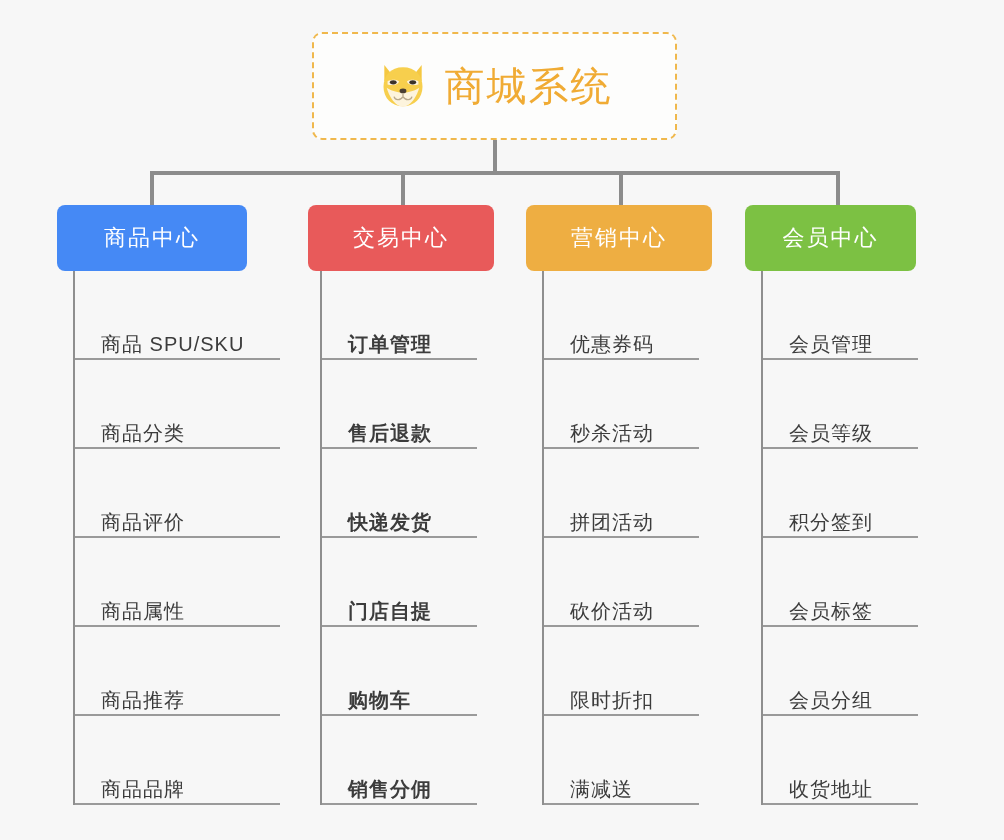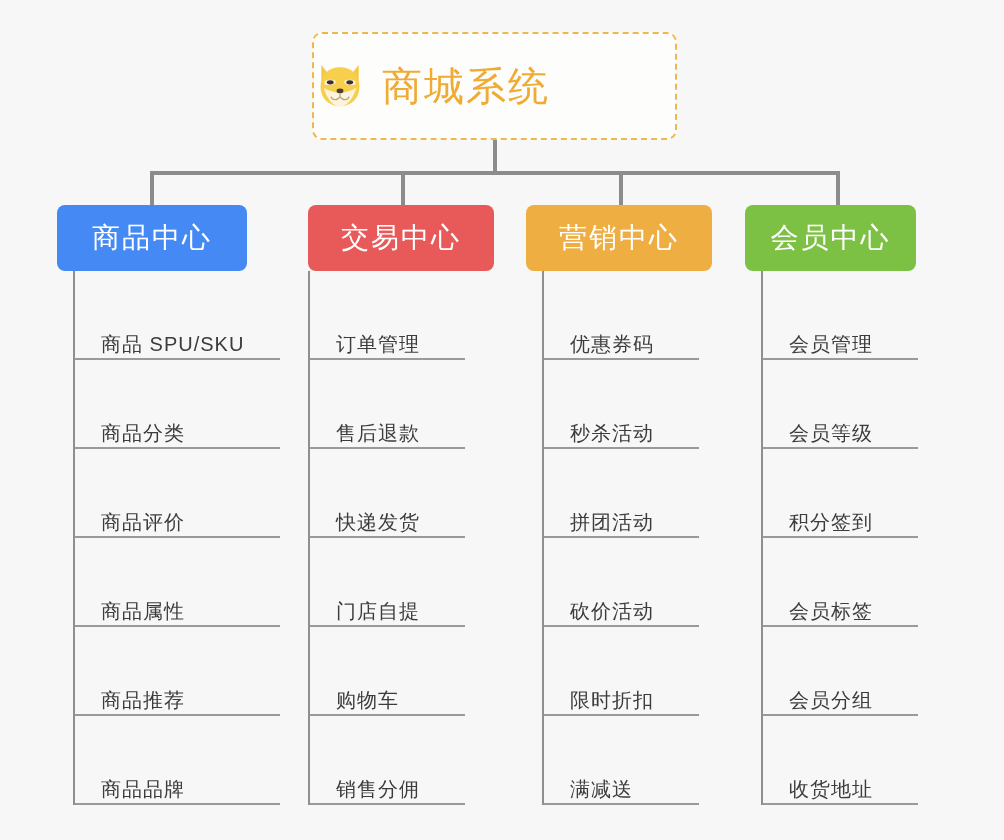--- a/index.html
+++ b/index.html
@@ -26,20 +26,21 @@
     left: 312px;
     top: 32px;
     width: 365px;
     height: 108px;
     box-sizing: border-box;
     background: #fdfdfc;
     border: 2px dashed #f0b84c;
     border-radius: 10px;
     display: flex;
     align-items: center;
+    justify-content: center;
     gap: 16px;
   }
   .root-logo {
     width: 52px;
     height: 52px;
     flex: 0 0 auto;
     display: block;
   }
   .root-title {
     font-size: 40px;
@@ -76,21 +77,21 @@
   .cat-header {
     position: absolute;
     top: 205px;
     height: 66px;
     box-sizing: border-box;
     border-radius: 8px;
     display: flex;
     align-items: center;
     justify-content: center;
     color: #ffffff;
-    font-size: 28px;
+    font-size: 22px;
     letter-spacing: 2px;
     white-space: nowrap;
   }
 
   
   .col {
     position: absolute;
     top: 271px;
   }
   .col-spine {             
@@ -181,21 +182,21 @@
         </div>
         <div class="sub-item">
           <span class="sub-label">商品品牌</span>
           <div class="rule" style="width: 205px;"></div>
         </div>
       </div>
       <div class="conn conn-drop" style="left: 401px;"></div>
       <div class="cat-header" style="left: 308px; width: 186px; background: rgb(232, 90, 90);">
         <span>交易中心</span>
       </div>
-      <div class="col" style="left: 308px; width: 195px;">
+      <div class="col" style="left: 320px; width: 195px; font-weight: bold;">
         <div class="col-spine" style="height: 534px;"></div>
         <div class="sub-item">
           <span class="sub-label">订单管理</span>
           <div class="rule" style="width: 155px;"></div>
         </div>
         <div class="sub-item">
           <span class="sub-label">售后退款</span>
           <div class="rule" style="width: 155px;"></div>
         </div>
         <div class="sub-item">

